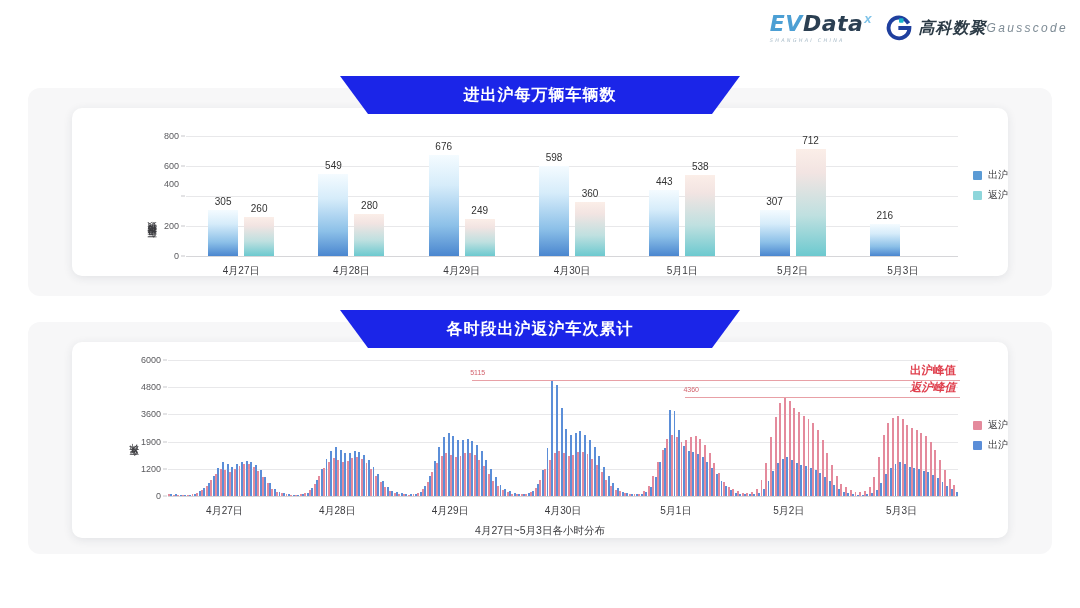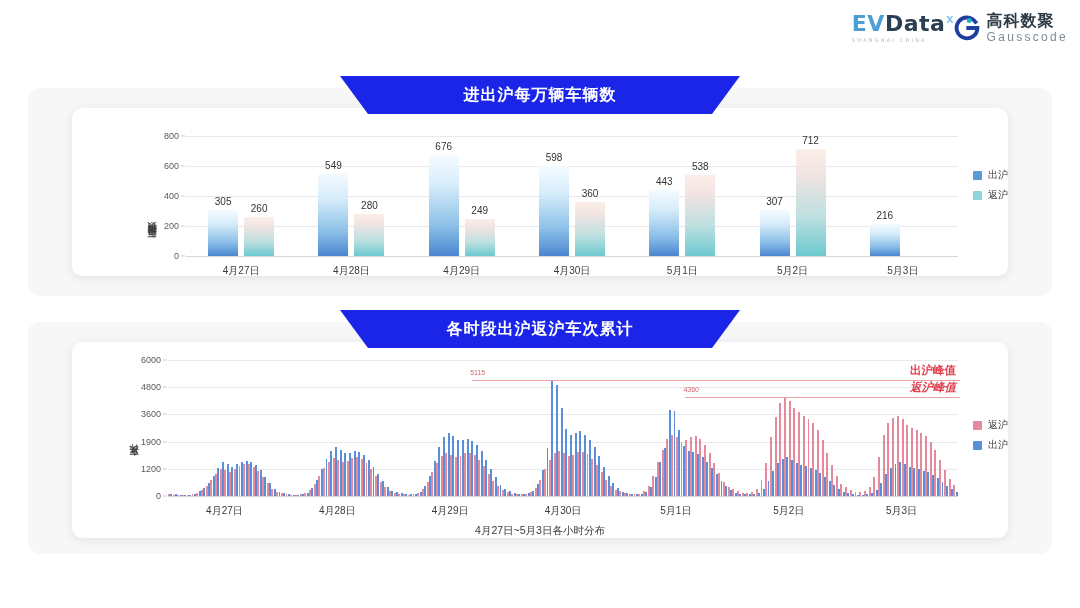--- a/index.html
+++ b/index.html
@@ -7,39 +7,39 @@
     width: 1080px; height: 608px;
     background: #ffffff;
     font-family: "Liberation Sans", "DejaVu Sans", sans-serif;
     overflow: hidden;
   }
   #root { position: relative; width: 1080px; height: 608px; }
 
   
   .logo-bar {
     position: absolute; top: 13px; right: 12px;
-    display: flex; align-items: center; 
+    display: flex; align-items: center; gap: 14px; font-style: italic;
   }
   .evdata { display: flex; flex-direction: column; align-items: flex-start; }
   .evdata-row { display: flex; align-items: flex-start; }
   .evdata-word {
     font-family: "DejaVu Sans", sans-serif;
     font-size: 22px; font-weight: 700; letter-spacing: .5px;
     line-height: 1;
   }
   .ev-ev { color: #4c9fd4; }
   .ev-data { color: #2b3f52; }
   .ev-x { color: #7fc3e8; font-size: 13px; font-weight: 700; margin-left: 1px; margin-top: -2px; }
   .evdata-sub {
     font-size: 5px; letter-spacing: 2.2px; color: #a9bcc9;
     margin-top: 2px; font-family: "DejaVu Sans", sans-serif;
   }
   .gauss { display: flex; align-items: center; gap: 7px; }
   .gauss-mark { width: 26px; height: 26px; }
-  .gauss-text { display: flex; flex-direction: column; line-height: 1; }
+  .gauss-text { display: flex; flex-direction: row; line-height: 1; }
   .gauss-cn { font-size: 16px; font-weight: 700; color: #2b3a45; letter-spacing: 1px; }
   .gauss-en { font-size: 12px; color: #7d8b95; letter-spacing: 2.3px; margin-top: 2px; }
 
   
   .panel {
     position: absolute; left: 28px; width: 1024px;
     background: #f7f7f8; border-radius: 12px;
   }
   .card {
     position: absolute; background: #ffffff; border-radius: 10px;
@@ -127,21 +127,21 @@
     <div class="card" id="card1" style="left:44px;top:20px;width:936px;height:168px;"></div>
     <div class="banner" style="top:-12px;">进出沪每万辆车辆数</div>
     <div class="plot" id="plot1" style="left:158px;top:48px;width:772px;height:120px;">
         <div class="axisline" style="top: 120px;"></div>
         <div class="ytick" style="top: 120px;">0</div>
         <div class="ytick-mark" style="top: 120px;"></div>
         <div class="gridline" style="top: 90px;"></div>
         <div class="ytick" style="top: 90px;">200</div>
         <div class="ytick-mark" style="top: 90px;"></div>
         <div class="gridline" style="top: 60px;"></div>
-        <div class="ytick" style="top: 60px;">400</div>
+        <div class="ytick" style="top: 48px;">400</div>
         <div class="ytick-mark" style="top: 60px;"></div>
         <div class="gridline" style="top: 30px;"></div>
         <div class="ytick" style="top: 30px;">600</div>
         <div class="ytick-mark" style="top: 30px;"></div>
         <div class="gridline" style="top: 0px;"></div>
         <div class="ytick" style="top: 0px;">800</div>
         <div class="ytick-mark" style="top: 0px;"></div>
         <div class="xlabel" style="left: 55.1429px; top: 128px;">4月27日</div>
         <div class="xlabel" style="left: 165.429px; top: 128px;">4月28日</div>
         <div class="xlabel" style="left: 275.714px; top: 128px;">4月29日</div>

